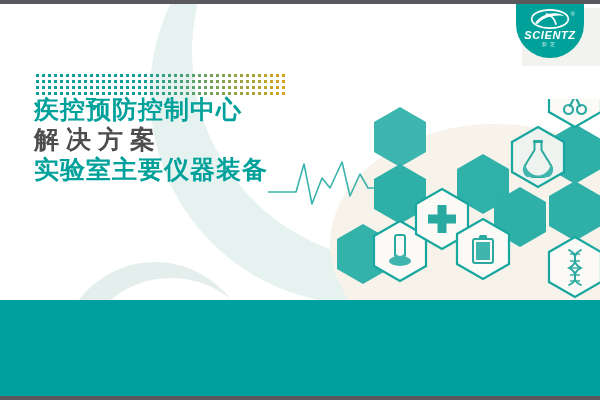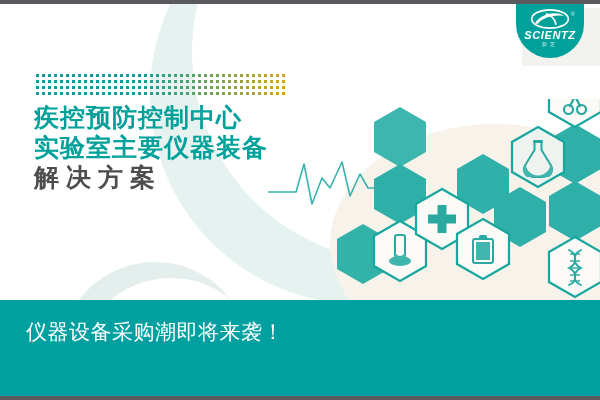--- a/index.html
+++ b/index.html
@@ -93,21 +93,21 @@
   .dotgrid{
     position:absolute;left:36px;top:70px;
     display:grid;
     grid-template-columns:repeat(42,6px);
     grid-auto-rows:6px;
     z-index:4;
   }
   .dotgrid i{display:block;width:3px;height:3px;border-radius:0;}
 
   
-  .headline{position:absolute;left:34px;top:98px;z-index:6;}
+  .headline{position:absolute;left:34px;top:90px;z-index:6;}
   .hl{
     font-family:"Liberation Sans","DejaVu Sans",sans-serif;
     font-weight:bold;
     font-size:25px;line-height:30px;
     letter-spacing:1px;
     white-space:nowrap;
   }
   .hl-teal{color:#00a19a;}
   .hl-dark{color:#4d4d4f;letter-spacing:7px;font-size:25px;}
 
@@ -327,22 +327,22 @@
       <i style="background: rgb(172, 163, 52);"></i>
       <i style="background: rgb(180, 163, 46);"></i>
       <i style="background: rgb(189, 163, 41);"></i>
       <i style="background: rgb(197, 163, 36);"></i>
       <i style="background: rgb(206, 164, 30);"></i>
       <i style="background: rgb(214, 164, 25);"></i>
     </div>
 
   <div class="headline">
     <div class="hl hl-teal">疾控预防控制中心</div>
+    <div class="hl hl-dark">解决方案</div>
     <div class="hl hl-teal">实验室主要仪器装备</div>
-    <div class="hl hl-dark">解决方案</div>
   </div>
 
   <svg class="ecg" width="150" height="60" viewBox="0 0 150 60">
     <polyline points="0,40 28,40 36,12 44,52 54,26 62,36 74,10 82,44 92,22 100,36 150,36" fill="none" stroke="#39b3ab" stroke-width="1.6" stroke-linejoin="round" stroke-linecap="round"></polyline>
   </svg>
 
   <svg class="hexwrap" width="270" height="200" viewBox="0 0 270 200">
     <defs>
 
       <polygon id="hx" points="0,-30 26,-15 26,15 0,30 -26,15 -26,-15"></polygon>
@@ -412,16 +412,15 @@
           <line x1="-5" y1="-6" x2="5" y2="-6" stroke="#2aa9a1" stroke-width="1.4"></line>
           <line x1="-5" y1="1" x2="5" y2="1" stroke="#2aa9a1" stroke-width="1.4"></line>
           <line x1="-5" y1="8" x2="5" y2="8" stroke="#2aa9a1" stroke-width="1.4"></line>
           <line x1="-5" y1="14" x2="5" y2="14" stroke="#2aa9a1" stroke-width="1.4"></line>
         </g>
       </g>
     </g>
   </svg>
 
   <div class="banner">
-    <div class="banner-line">仪器设备采购潮即将来袭！</div>
   </div>
 
 </div>
 
 </body></html>

